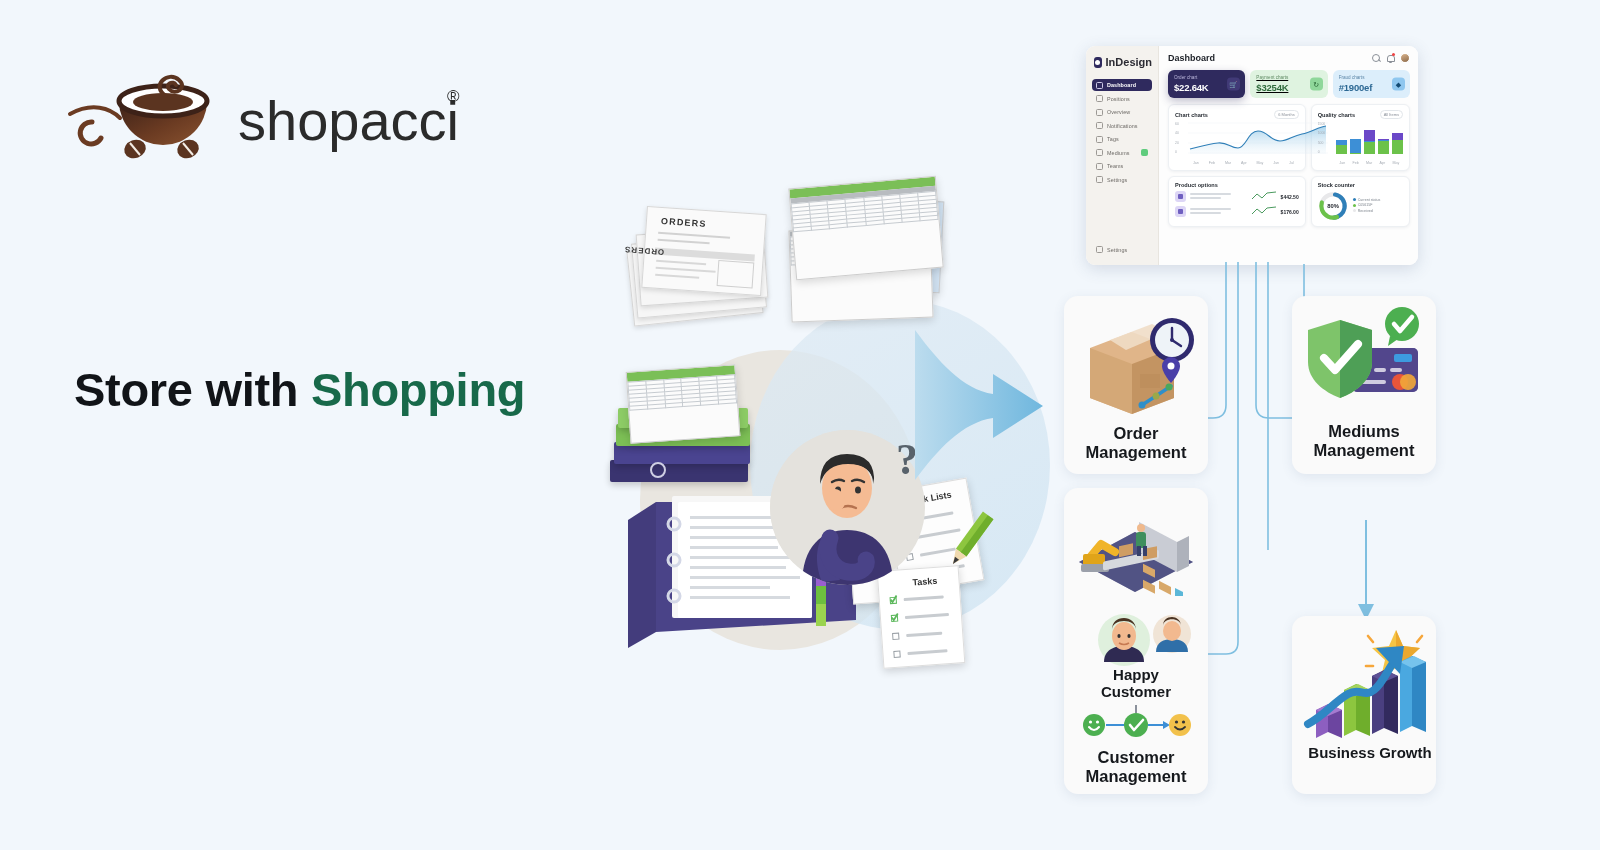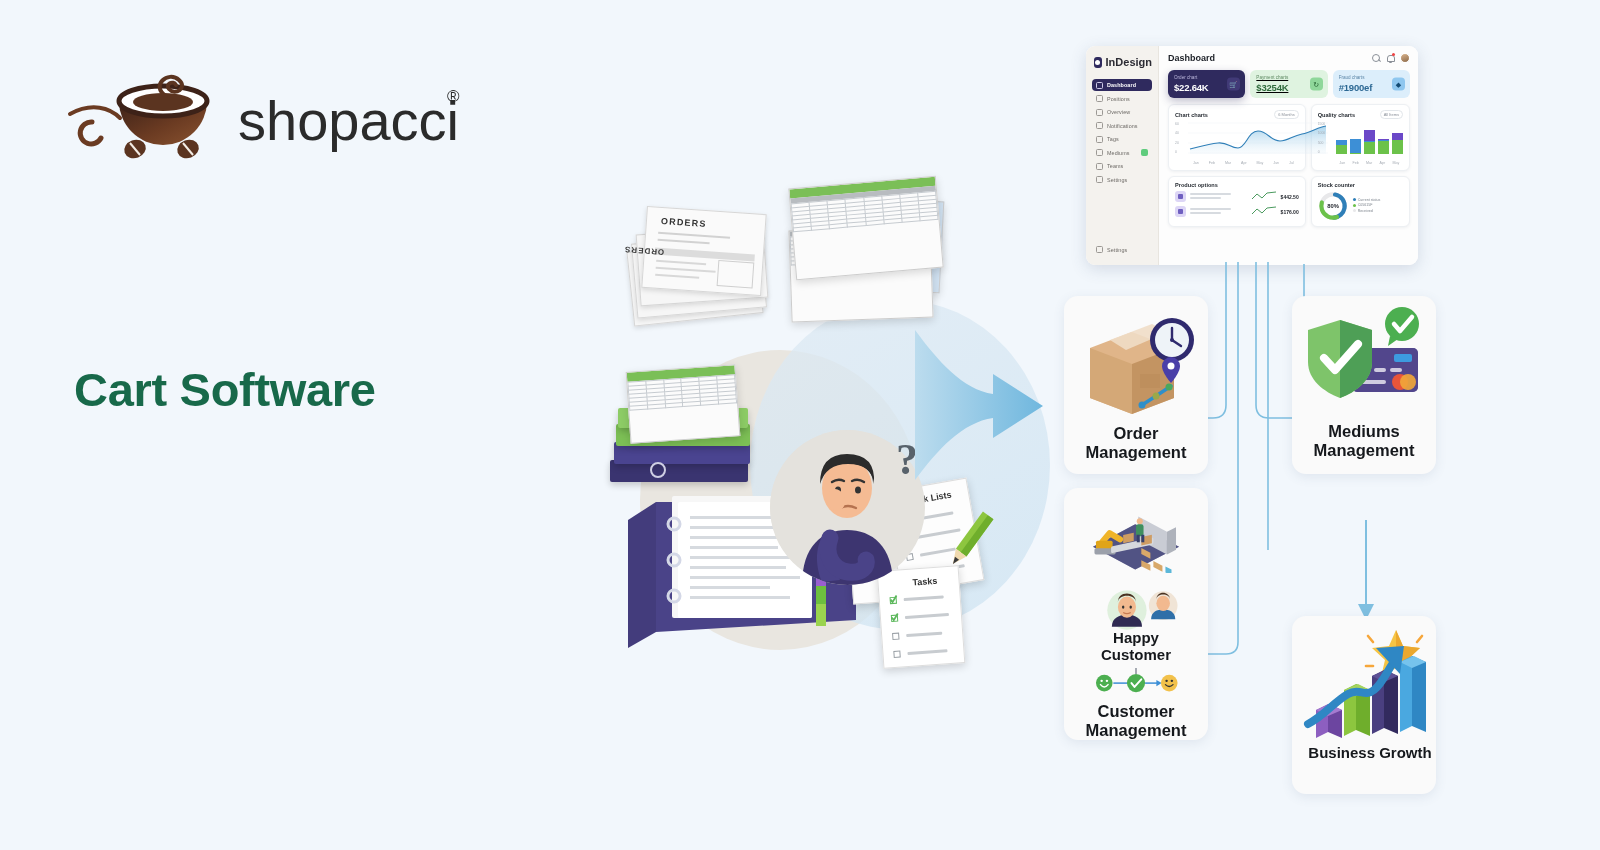--- a/index.html
+++ b/index.html
@@ -149,21 +149,21 @@
   
   .fcard {
     position:absolute; background:#fafafa; border-radius:14px;
     box-shadow:0 3px 12px rgba(70,95,130,.11);
     display:flex; flex-direction:column; align-items:center;
   }
   .fcard .cap { font-size:16.5px; font-weight:700; color:#15181c;
                 text-align:center; line-height:1.16; }
   .f-order { left:1064px; top:296px; width:144px; height:178px; }
   .f-pay   { left:1292px; top:296px; width:144px; height:178px; }
-  .f-cust  { left:1064px; top:488px; width:144px; height:252px; }
+  .f-cust  { left:1064px; top:488px; width:144px; height:306px; }
   .f-growth{ left:1292px; top:616px; width:144px; height:178px; }
   .connectors { position:absolute; left:1060px; top:250px; width:420px; height:420px; }
   .conn2 { position:absolute; left:1160px; top:630px; width:300px; height:120px; }
 </style>
 </head>
 <body>
 
 <div class="stage">
 
   <div class="logo">
@@ -187,21 +187,21 @@
         <path d="M68 91 q5 6 10 12" stroke="#f3ece4" stroke-width="2" fill="none"></path>
         <ellipse cx="126" cy="97" rx="11" ry="9" fill="#5b3420" transform="rotate(-20 126 97)"></ellipse>
         <path d="M121 91 q5 6 10 12" stroke="#f3ece4" stroke-width="2" fill="none"></path>
       </g>
       <text x="176" y="88" font-family="'Liberation Sans',sans-serif" font-size="56" fill="#2b2b2b">shopaccino</text>
       <text x="385" y="50" font-family="'Liberation Sans',sans-serif" font-size="17" fill="#2b2b2b">®</text>
     </svg>
   </div>
 
   <div class="headline">
-    <div><span class="accent">Cart Software</span></div>
+    <div><span>Store with </span><span class="accent">Shopping</span></div>
   </div>
 
   <div class="center-illu">
     <div class="blob"></div>
     <div class="blob2"></div>
 
     <div>
       <div class="sheet" style="left:30px;top:95px;width:130px;height:75px;transform:rotate(-6deg);"></div>
       <div class="sheet" style="left:34px;top:88px;width:130px;height:75px;transform:rotate(-5deg);"></div>
       <div class="sheet" style="left:38px;top:80px;width:128px;height:72px;transform:rotate(-4deg);"></div>

